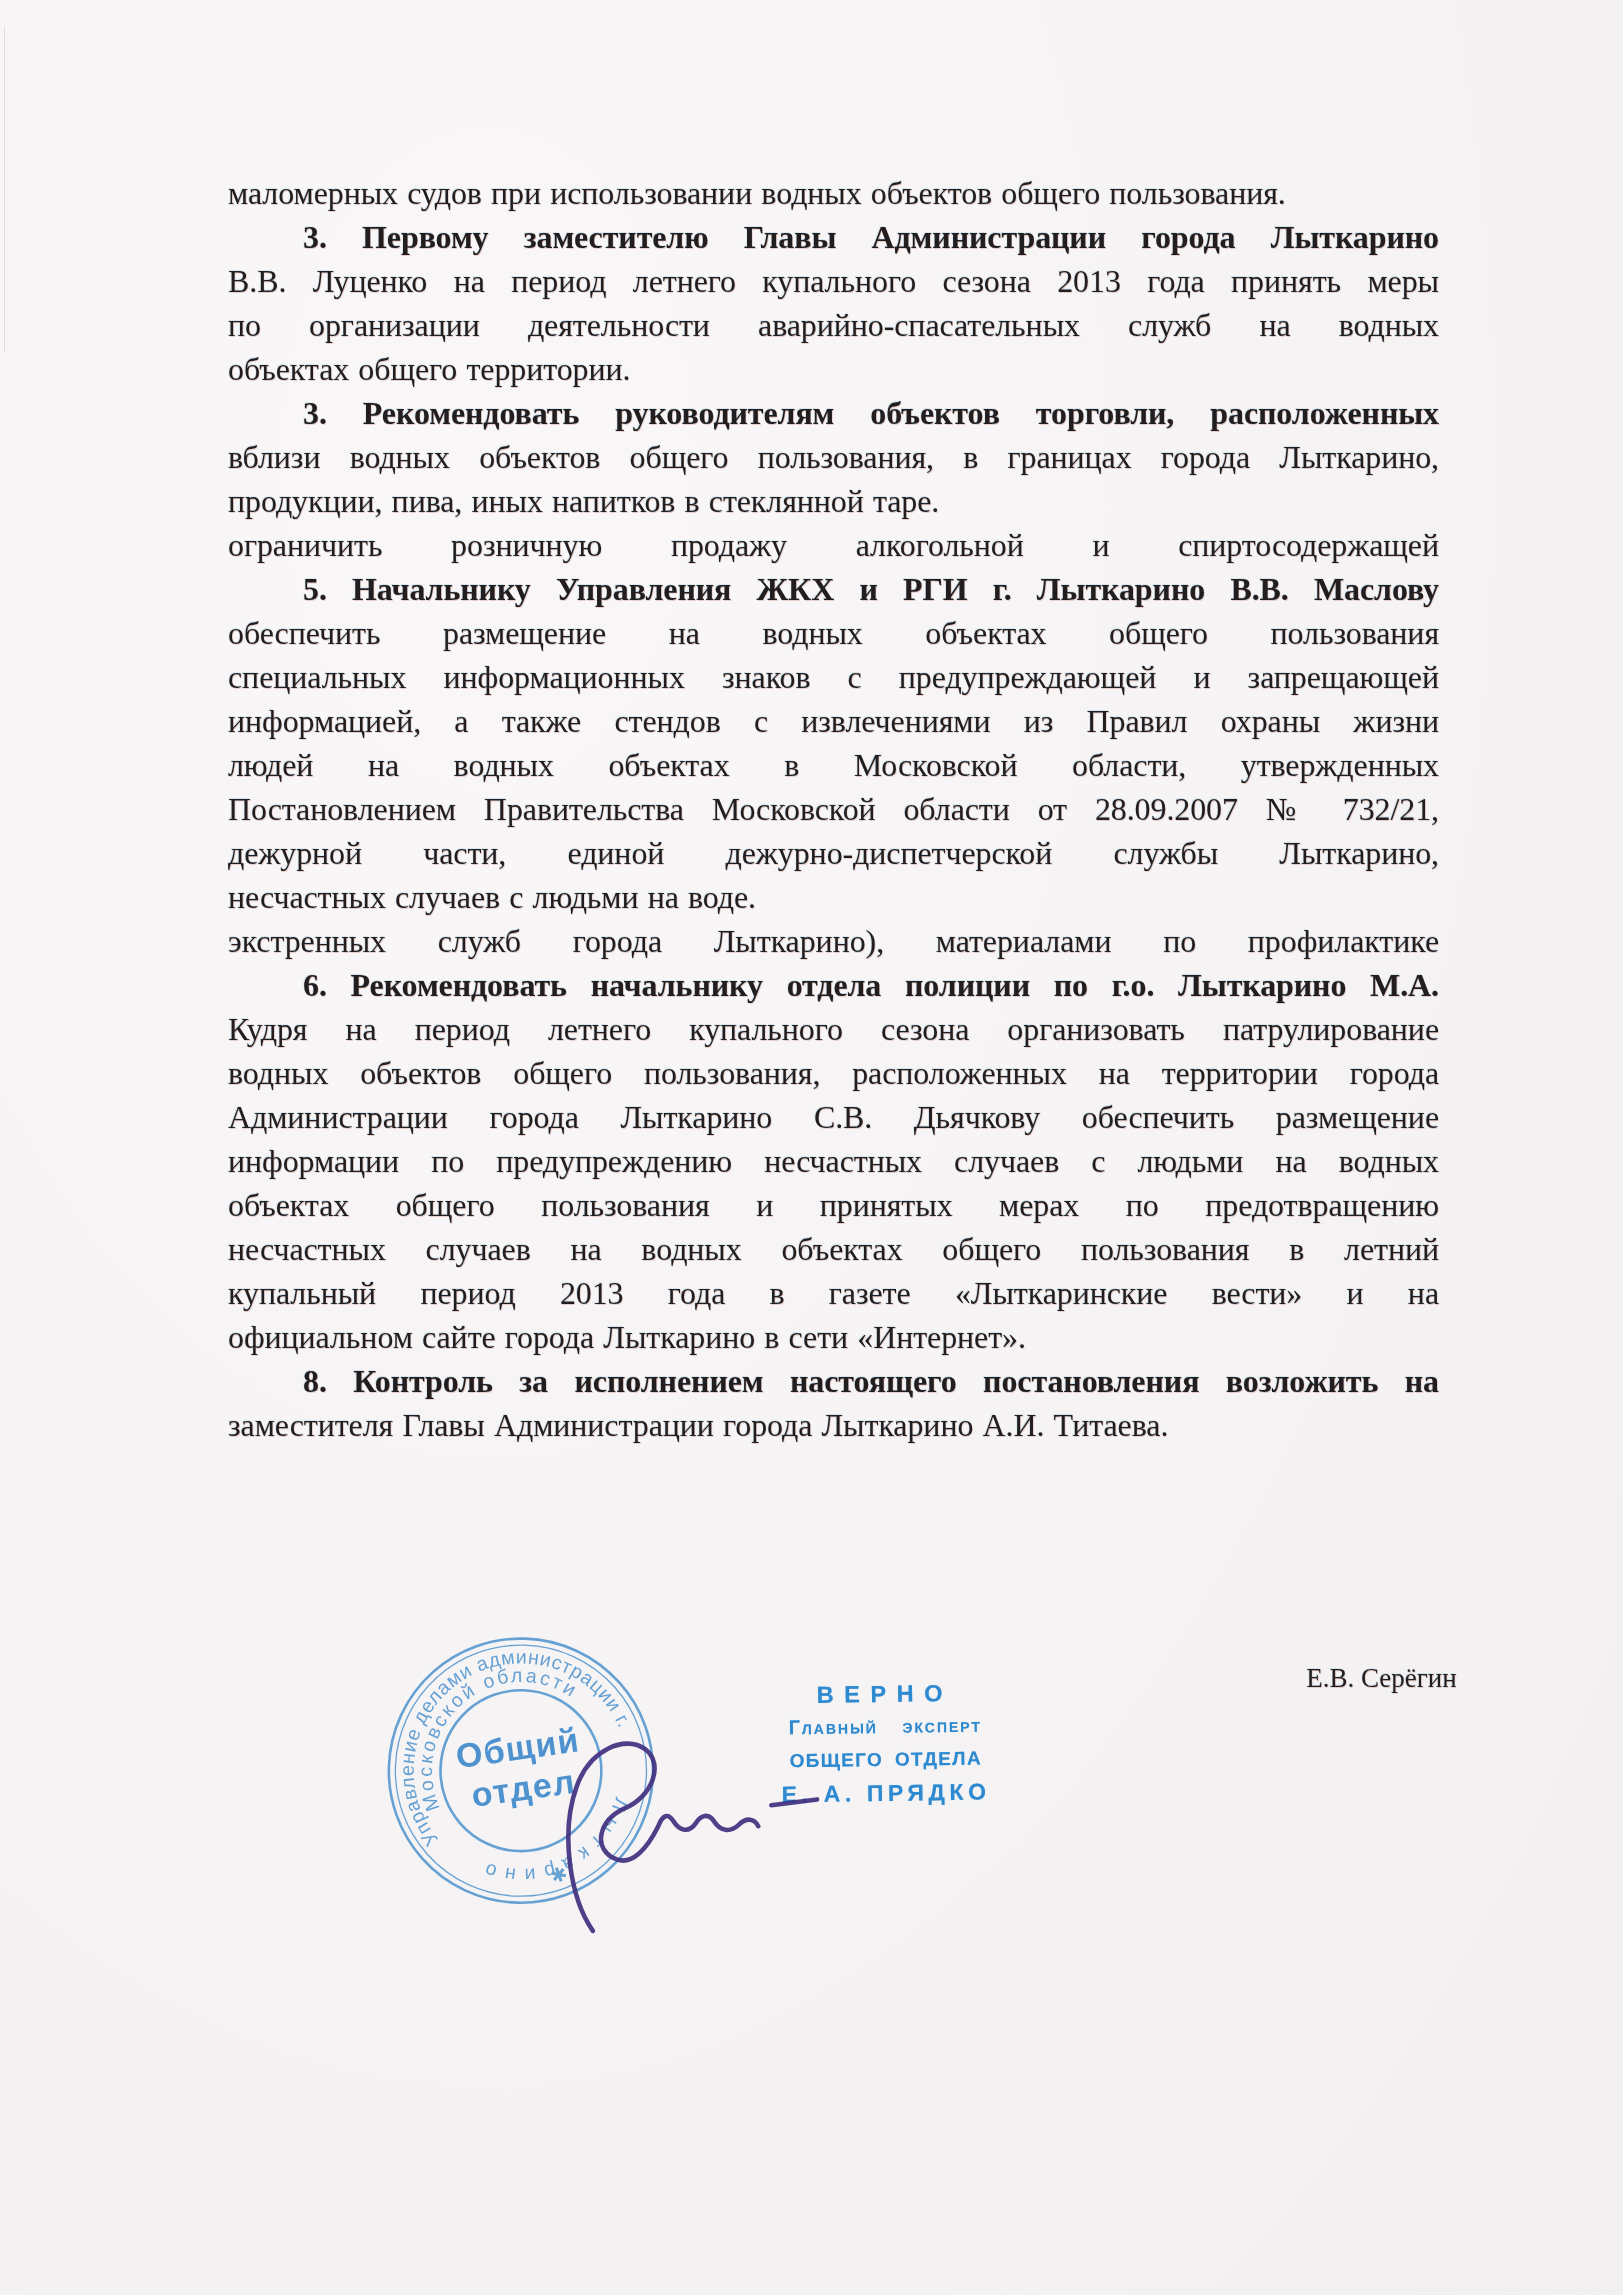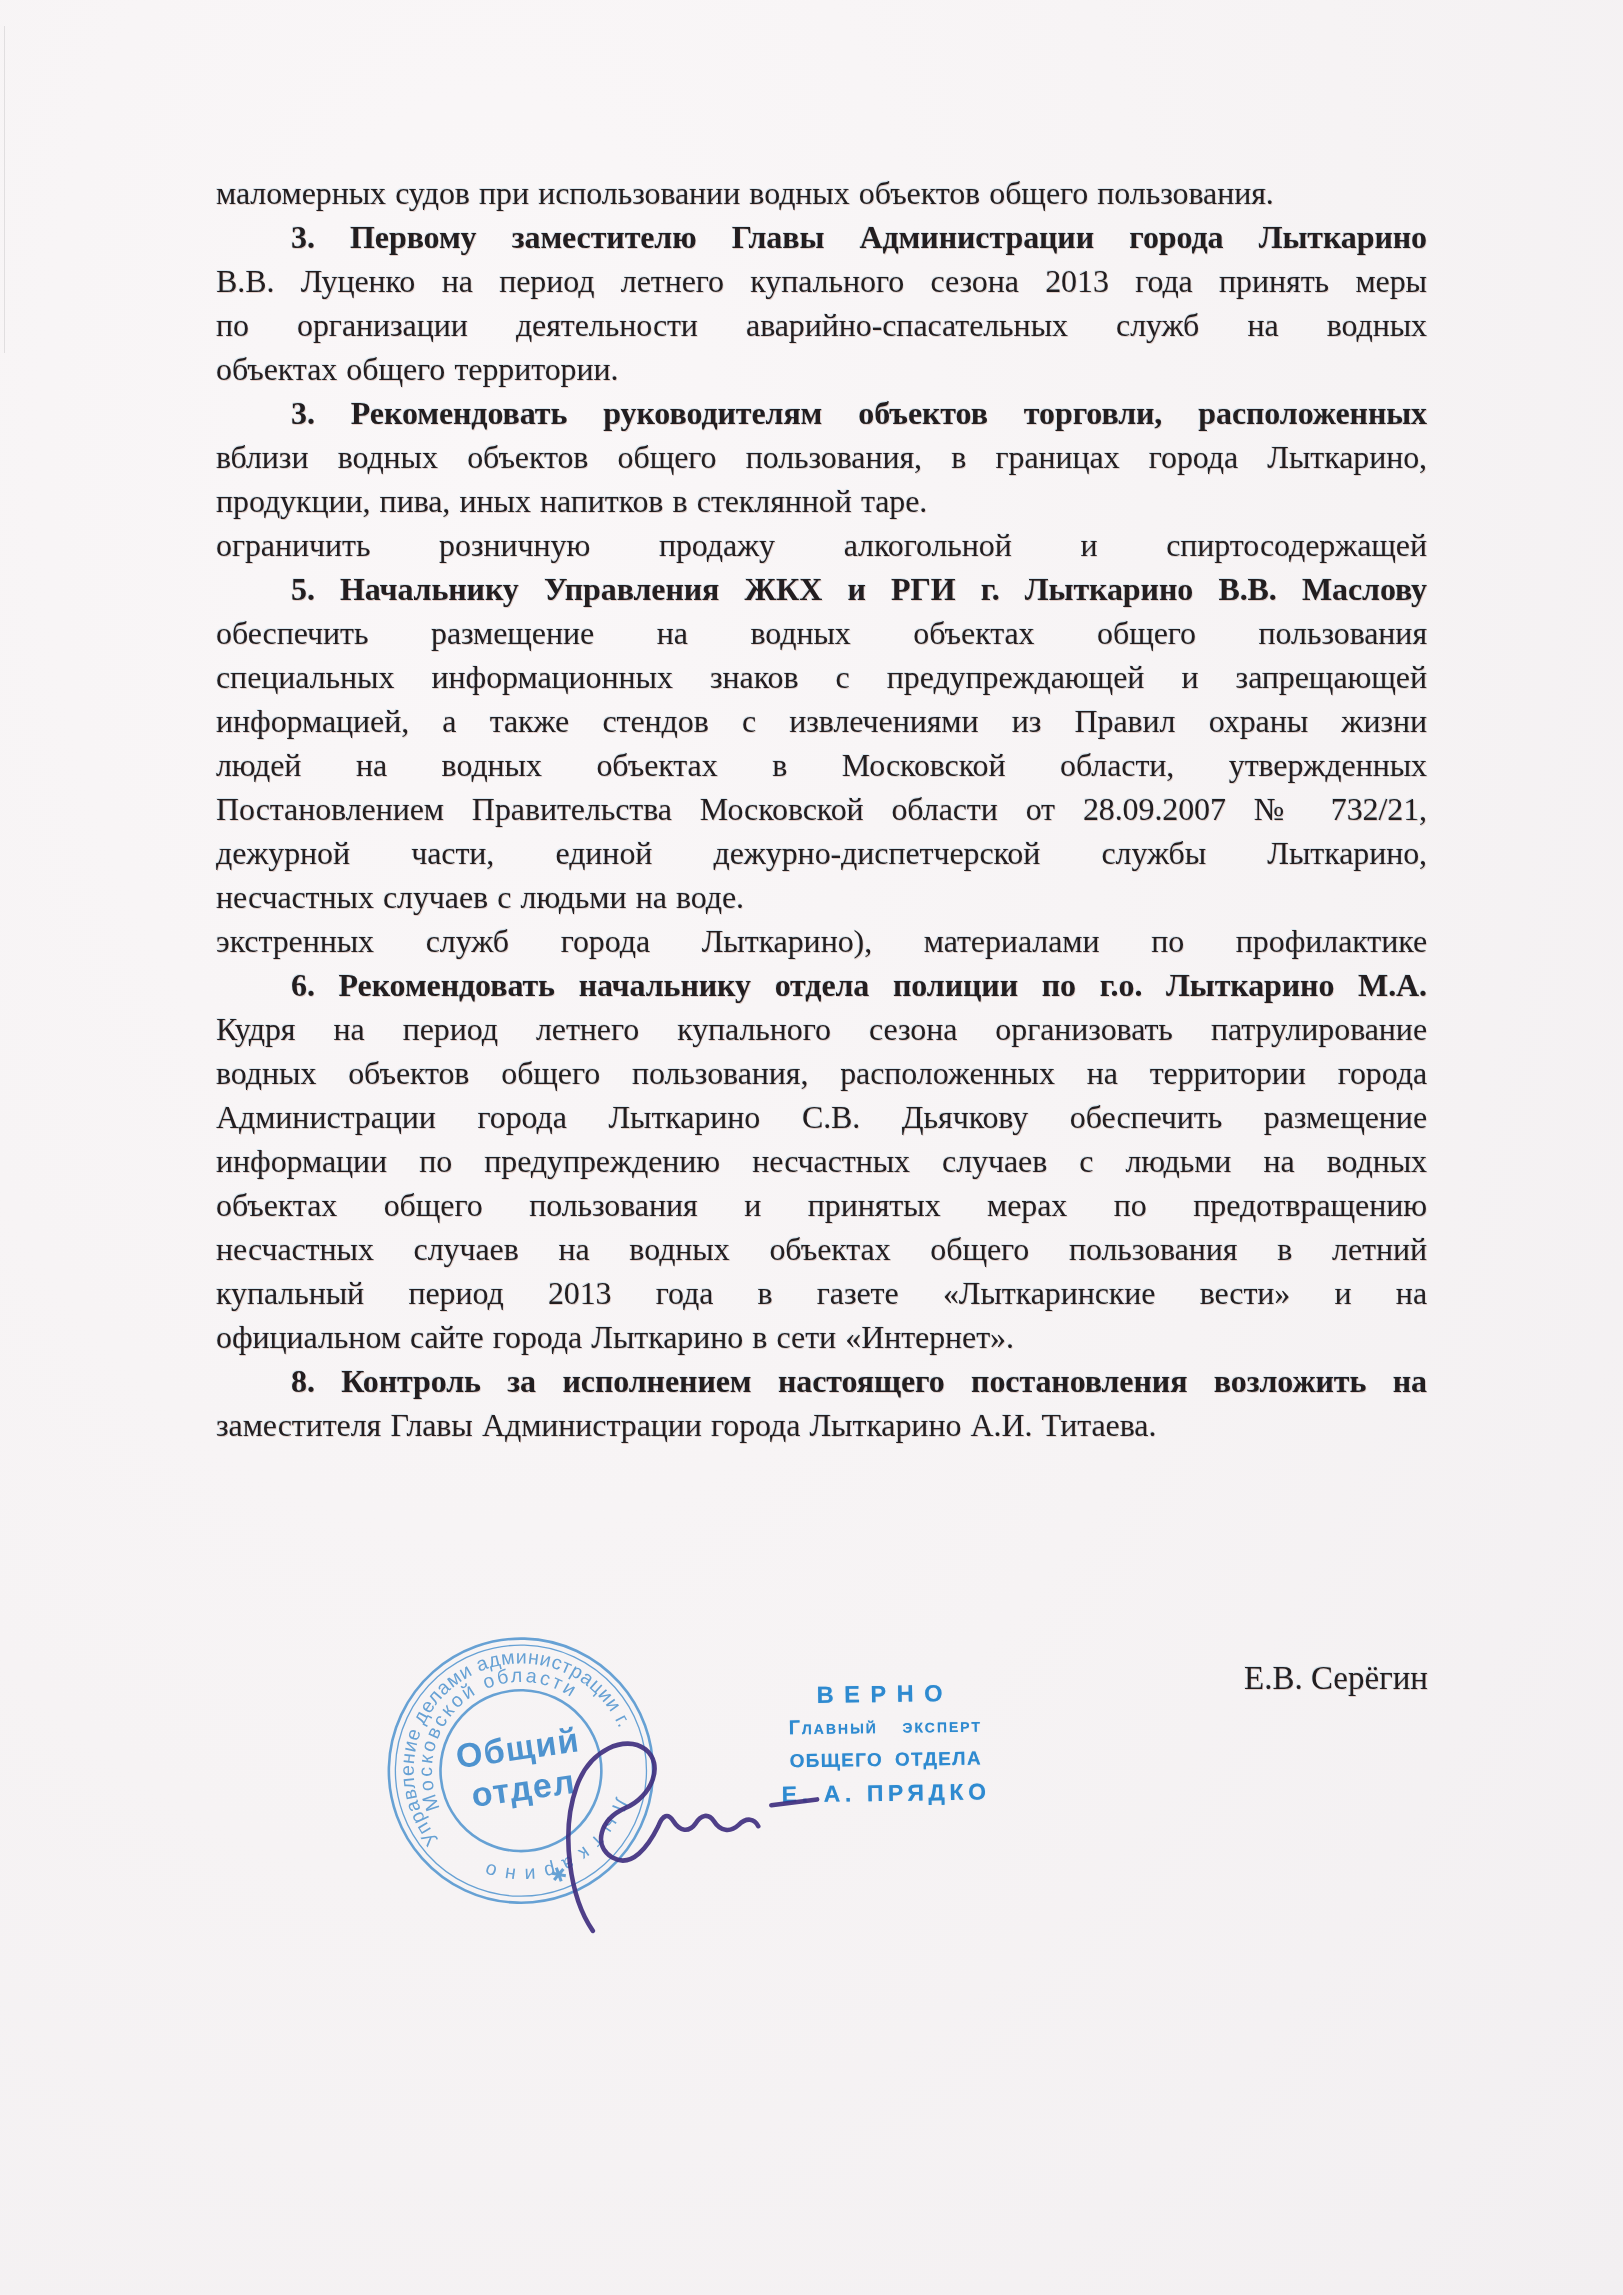--- a/index.html
+++ b/index.html
@@ -5,32 +5,32 @@
   html,body{margin:0;padding:0;}
   body{width:1623px;height:2295px;background:#e8e6e7;}
   .page{
     position:relative;width:1623px;height:2295px;overflow:hidden;
     background:#f6f3f4;
     background-image:radial-gradient(ellipse at 30% 20%, #faf7f8 0%, #f6f3f4 55%, #f2eff1 100%);
     font-family:"Liberation Serif", serif;
     color:#221e20;
   }
   .edge-line{position:absolute;left:3.9px;top:26px;width:1.3px;height:327px;background:rgba(120,120,128,.18);}
-  .doc-lines{position:absolute;left:216px;top:171px;width:1211px;}
+  .doc-lines{position:absolute;left:228px;top:171px;width:1211px;}
   .ln{
     height:44px;line-height:44px;font-size:32px;letter-spacing:-0.1px;word-spacing:1.3px;
     white-space:normal;
     text-shadow:0.7px 0.7px 0 rgba(150,50,20,.20), -0.7px -0.7px 0 rgba(30,140,200,.16);
   }
   .j{text-align:justify;text-align-last:justify;}
   .last{text-align:left;}
   .ind{text-indent:75px;font-weight:bold;}
   .signoff{
     position:absolute;left:1244px;top:1655px;width:275px;height:46px;line-height:46px;
-    font-size:33px;text-align:left;
+    font-size:27px;text-align:center;
     text-shadow:0.7px 0.7px 0 rgba(150,50,20,.20), -0.7px -0.7px 0 rgba(30,140,200,.16);
   }
   .verno{
     position:absolute;left:761px;top:1680px;width:249px;text-align:center;
     color:#2e8ad0;font-family:"Liberation Sans", sans-serif;
     transform:rotate(-0.8deg);
     text-shadow:0 0 0.7px rgba(46,138,208,.55);
   }
   .verno .v1{font-size:23.6px;font-weight:bold;letter-spacing:10.5px;line-height:29px;}
   .verno .v2{font-size:20px;font-weight:bold;font-variant:small-caps;letter-spacing:2px;word-spacing:17px;line-height:34px;}

